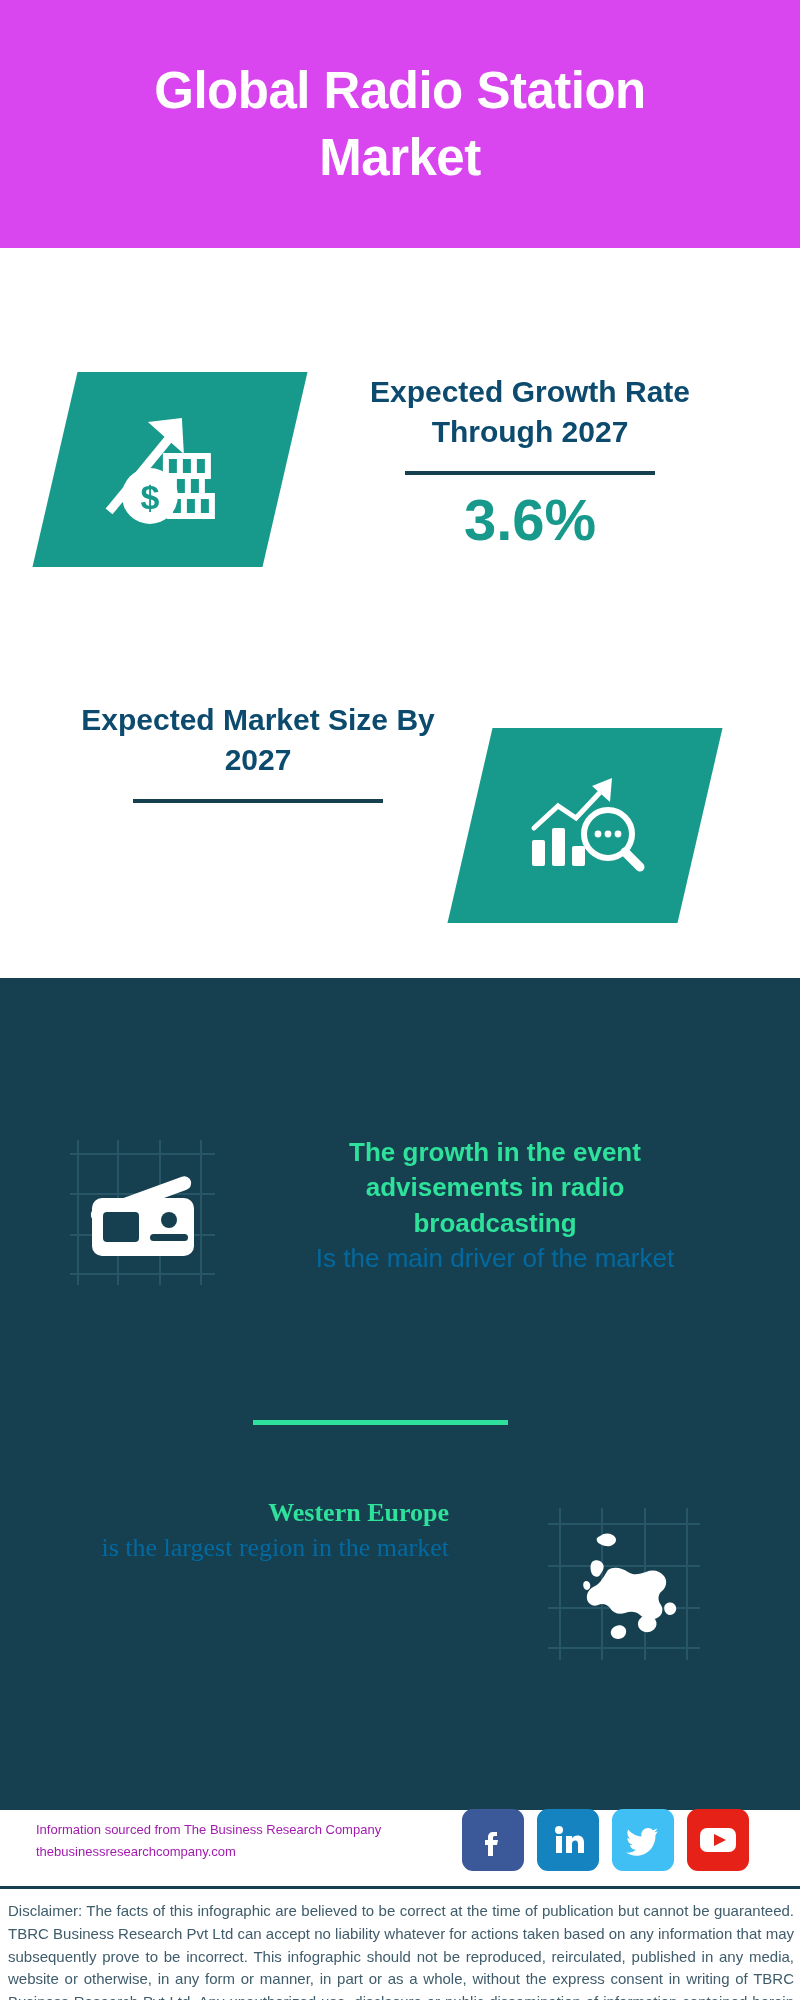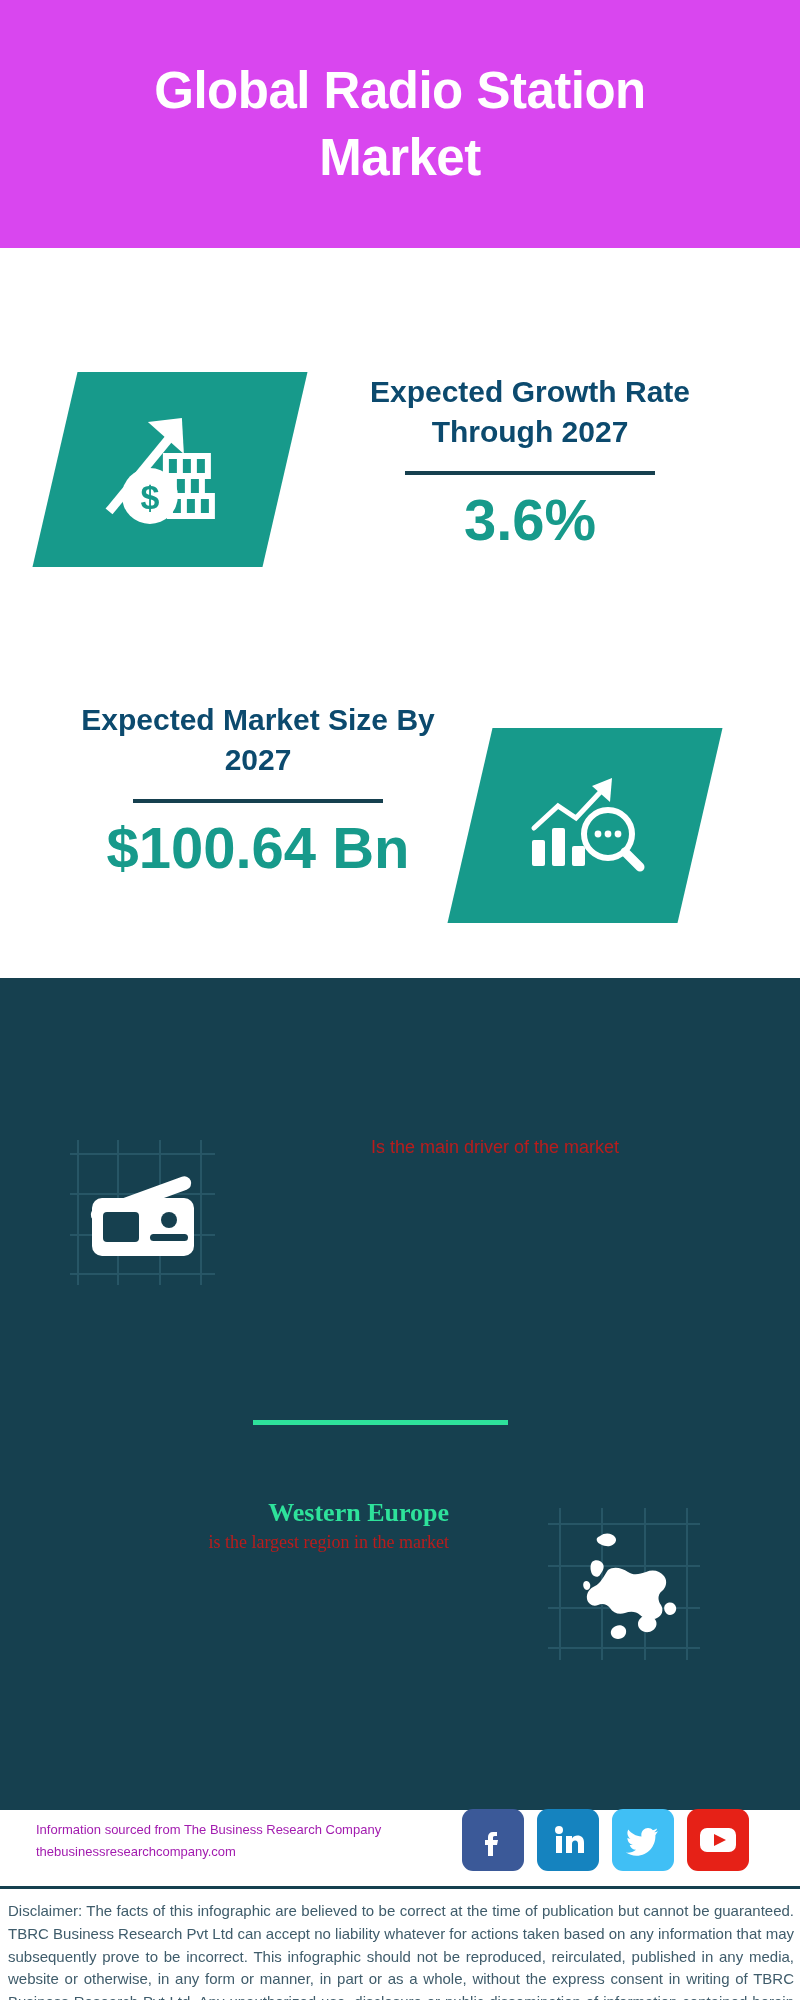--- a/index.html
+++ b/index.html
@@ -116,22 +116,22 @@
     width: 390px;
     text-align: center;
   }
   .green-head {
     color: #2ee29b;
     font-size: 26px;
     font-weight: bold;
     line-height: 1.36;
   }
   .white-sub {
-    color: #b91c1c;
-    font-size: 18px;
+    color: #0369a1;
+    font-size: 26px;
     font-weight: normal;
     line-height: 1.36;
   }
 
   .mid-divider {
     position: absolute;
     left: 253px; top: 1420px;
     width: 255px; height: 5px;
     background: #2ee29b;
   }
@@ -232,21 +232,20 @@
 
   <div class="growth-text">
     <div class="stat-label">Expected Growth Rate Through 2027</div>
     <div class="stat-rule"></div>
     <div class="stat-value">3.6%</div>
   </div>
 
   <div class="market-text">
     <div class="stat-label">Expected Market Size By 2027</div>
     <div class="stat-rule"></div>
-    <div class="stat-value">$100.64 Bn</div>
   </div>
 
   <div class="para market-badge">
     <span class="ic">
       <svg width="130" height="115" viewBox="0 0 130 115">
         <g fill="none" stroke="#ffffff" stroke-width="5" stroke-linecap="round">
           <polyline points="14,62 38,40 56,52 86,20"></polyline>
         </g>
         <polygon points="92,12 90,36 72,20" fill="#ffffff"></polygon>
         <g fill="#ffffff">
@@ -294,20 +293,21 @@
       </g>
       <rect x="22" y="58" width="102" height="58" rx="10" fill="#ffffff"></rect>
       <rect x="18" y="52" width="106" height="14" rx="7" fill="#ffffff" transform="rotate(-20 71 59)"></rect>
       <rect x="33" y="72" width="36" height="30" rx="4" fill="#16404f"></rect>
       <circle cx="99" cy="80" r="8" fill="#16404f"></circle>
       <rect x="80" y="94" width="38" height="7" rx="3.5" fill="#16404f"></rect>
     </svg>
   </div>
 
   <div class="driver-text">
+    <div class="green-head">The growth in the event advisements in radio broadcasting</div>
     <div class="white-sub">Is the main driver of the market</div>
   </div>
 
   <div class="mid-divider"></div>
 
   <div class="region-text">
     <div class="green-head">Western Europe</div>
     <div class="white-sub">is the largest region in the market</div>
   </div>
 

